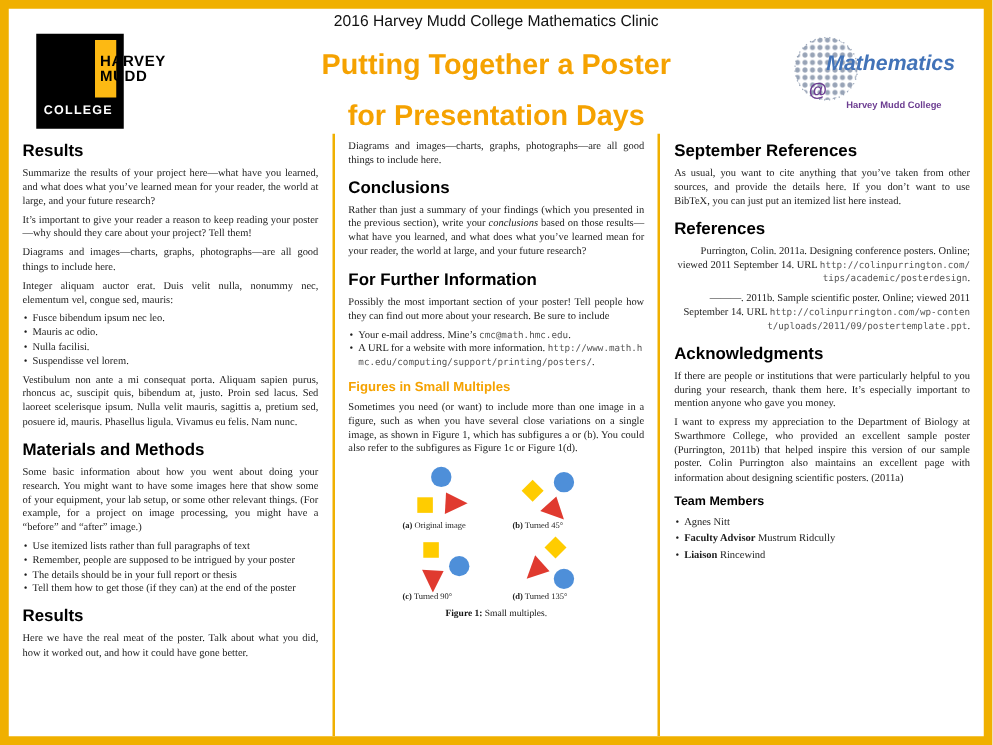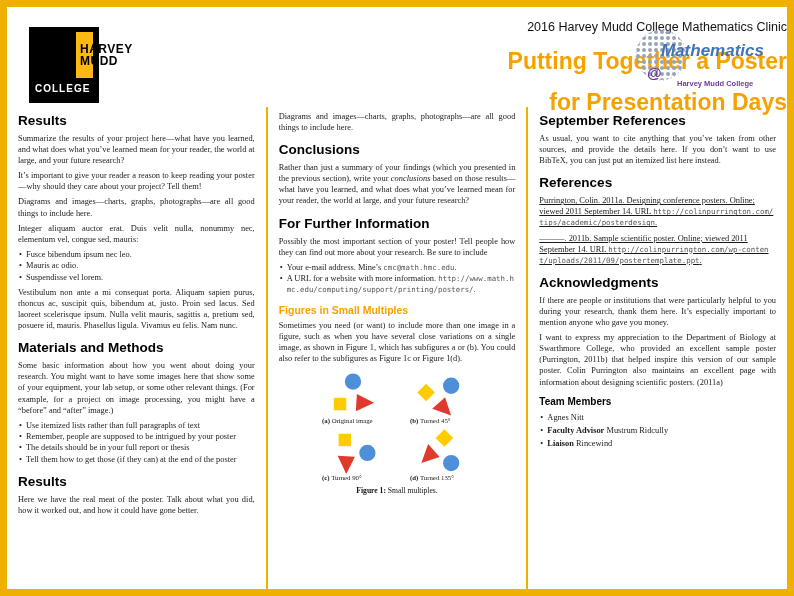--- a/index.html
+++ b/index.html
@@ -5,21 +5,21 @@
   * { margin:0; padding:0; box-sizing:border-box; }
   html,body { background:#e8e8e8; }
   body { width:794px; height:596px; font-family:"Liberation Serif", serif; }
   .poster {
     width:794px; height:596px; background:#fff; overflow:hidden;
     border:7px solid var(--gold, #F0B000);
     display:flex; flex-direction:column; position:relative;
   }
   
   .header { position:relative; height:100px; flex:none; }
-  .header-center { padding-top:13px; text-align:right; }
+  .header-center { padding-top:3px; text-align:center; }
   .clinic-line { font-family:"Liberation Sans", sans-serif; font-size:12.5px; color:#111; }
   .title-line { font-family:"Liberation Sans", sans-serif; font-weight:bold;
     color:var(--accent, #F5A201); font-size:23px; line-height:28px; margin-top:13px; }
   
   .hmc-logo { position:absolute; left:22px; top:20px; width:70px; height:76px;
     background:#000; padding:5px 6px; }
   .hmc-yellow { background:var(--logo-yellow, #FDB913); height:46px; padding:4px 4px;
     display:flex; flex-direction:column; justify-content:center;
     font-family:"Liberation Sans", sans-serif; font-weight:bold;
     font-size:12px; line-height:12px; color:#000; letter-spacing:0.5px;margin-left:41px; }
@@ -46,21 +46,21 @@
   h3.dark { font-family:"Liberation Sans", sans-serif; font-size:10px; color:#000;
     margin:8px 0 4px 0; }
   p { font-size:8.4px; line-height:1.32; text-align:justify; color:var(--body-text, #1a1a1a);
     margin-bottom:4px; }
   ul { list-style:none; margin:1px 0 4px 0; }
   li { font-size:8.4px; line-height:1.35; color:var(--body-text, #1a1a1a);
     padding-left:8px; position:relative; text-align:left; }
   li::before { content:"\2022"; position:absolute; left:1px; top:0; }
   .mono { font-family:"DejaVu Sans Mono", monospace; font-size:7.4px;
     color:var(--mono-text, #555); word-break:break-all; }
-  .refs p { text-align:left;text-decoration:underline; }
+  .refs p { text-align:right; }
   
   .figure { margin:7px auto 2px auto; width:170px; }
   .fig-grid { display:grid; grid-template-columns:74px 74px; column-gap:14px; row-gap:3px;
     justify-content:center; }
   .subfig svg { display:block; width:64px; height:46px; margin:0 auto; }
   .subcap { font-size:6.8px; line-height:1.2; color:#222; padding-left:6px; }
   .subcap b { font-weight:bold; }
   .fig-caption { text-align:center; font-size:7.6px; margin-top:4px; color:#111; }
   .fig-caption b { font-weight:bold; }
   .f-blue { fill:var(--fig-blue, #4E8FD9); }
@@ -111,20 +111,21 @@
 
     <div class="col">
       <h2>Results</h2>
       <p>Summarize the results of your project here—what have you learned, and what does what you’ve learned mean for your reader, the world at large, and your future research?</p>
       <p>It’s important to give your reader a reason to keep reading your poster—why should they care about your project? Tell them!</p>
       <p>Diagrams and images—charts, graphs, photographs—are all good things to include here.</p>
       <p>Integer aliquam auctor erat. Duis velit nulla, nonummy nec, elementum vel, congue sed, mauris:</p>
       <ul>
         <li>Fusce bibendum ipsum nec leo.</li>
         <li>Mauris ac odio.</li>
+        <li>Nulla facilisi.</li>
         <li>Suspendisse vel lorem.</li>
       </ul>
       <p>Vestibulum non ante a mi consequat porta. Aliquam sapien purus, rhoncus ac, suscipit quis, bibendum at, justo. Proin sed lacus. Sed laoreet scelerisque ipsum. Nulla velit mauris, sagittis a, pretium sed, posuere id, mauris. Phasellus ligula. Vivamus eu felis. Nam nunc.</p>
 
       <h2>Materials and Methods</h2>
       <p>Some basic information about how you went about doing your research. You might want to have some images here that show some of your equipment, your lab setup, or some other relevant things. (For example, for a project on image processing, you might have a “before” and “after” image.)</p>
       <ul>
         <li>Use itemized lists rather than full paragraphs of text</li>
         <li>Remember, people are supposed to be intrigued by your poster</li>
         <li>The details should be in your full report or thesis</li>

